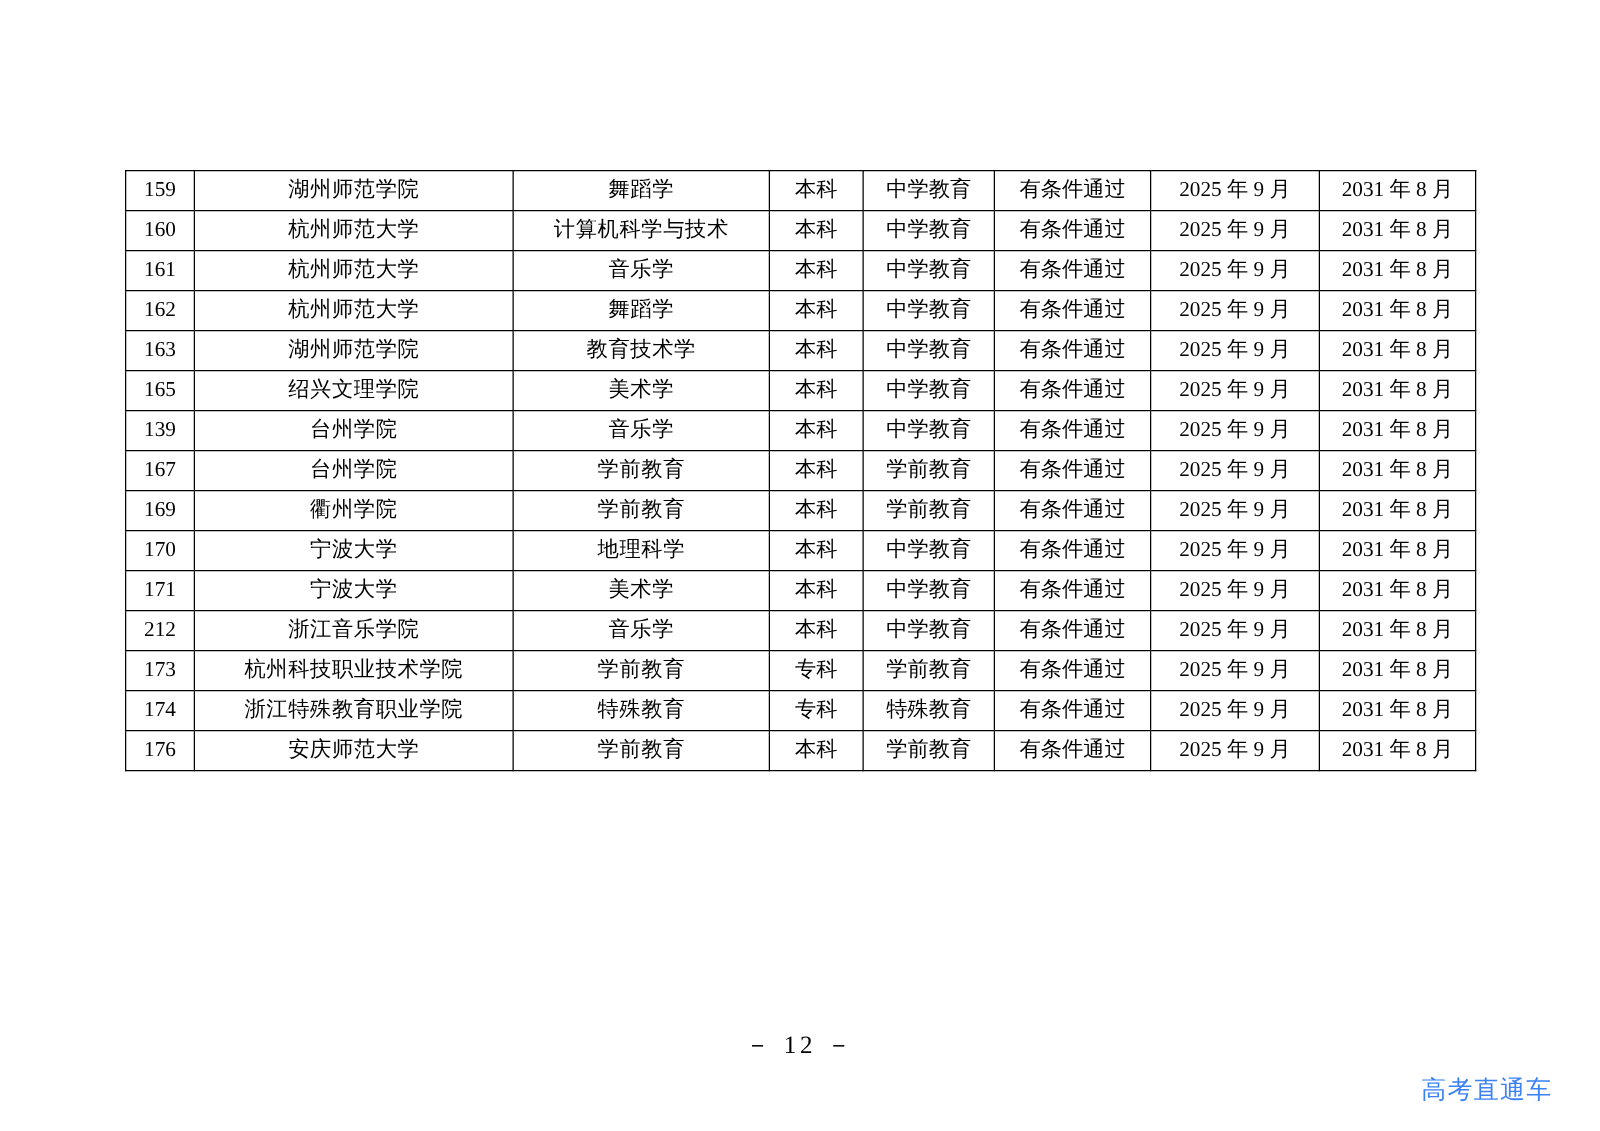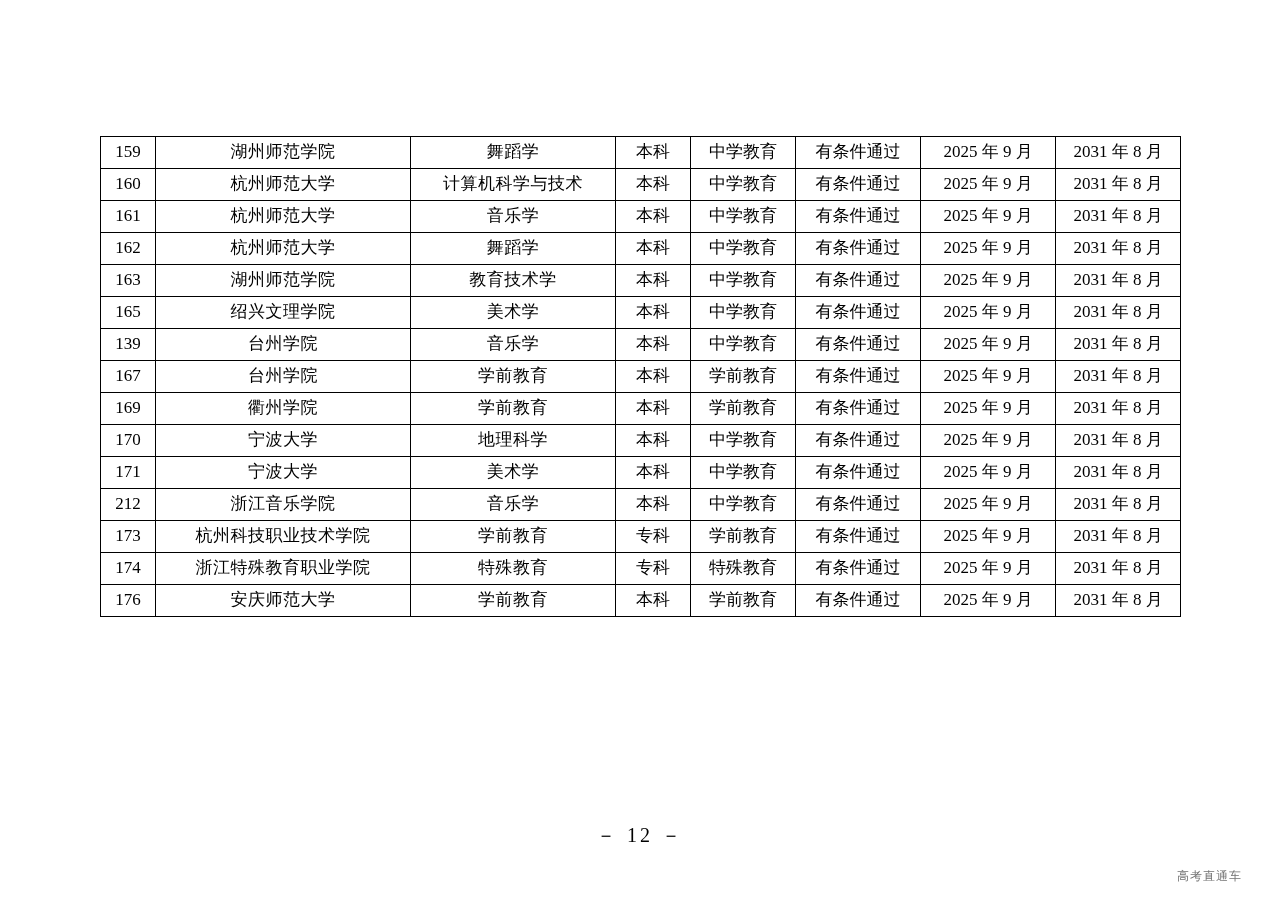--- a/index.html
+++ b/index.html
@@ -67,22 +67,22 @@
     text-align: center;
     font-size: 20px;
     letter-spacing: 3px;
     font-family: "Liberation Serif", "DejaVu Serif", serif;
     margin-top: 12px;
   }
   .watermark {
     position: absolute;
     right: 38px;
     bottom: 20px;
-    font-size: 12px;
-    color: #737373;
+    font-size: 20px;
+    color: #3b82f6;
     letter-spacing: 1px;
     font-family: Liberation Serif, serif;
   }
 </style>
 </head>
 <body>
 
 <div class="page">
 
   <div class="table-wrap">

